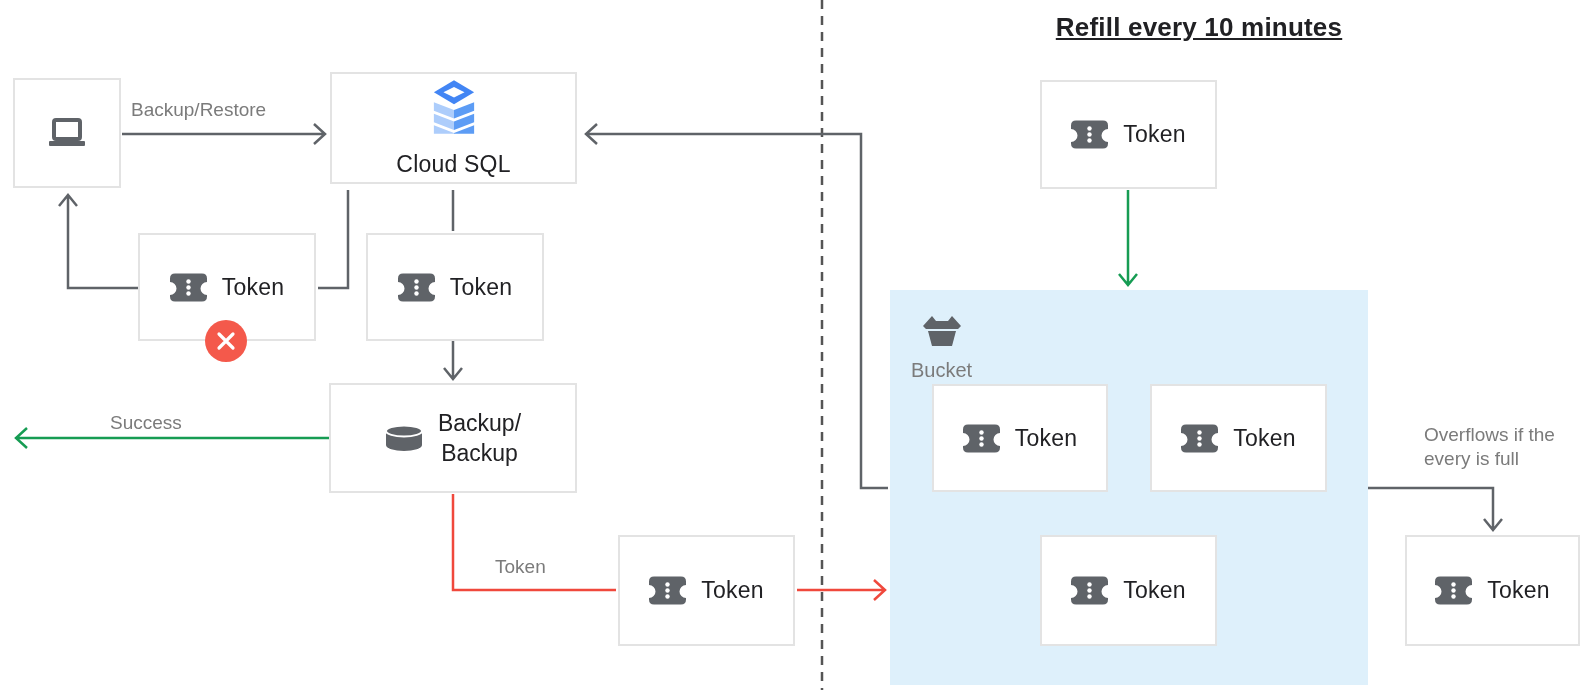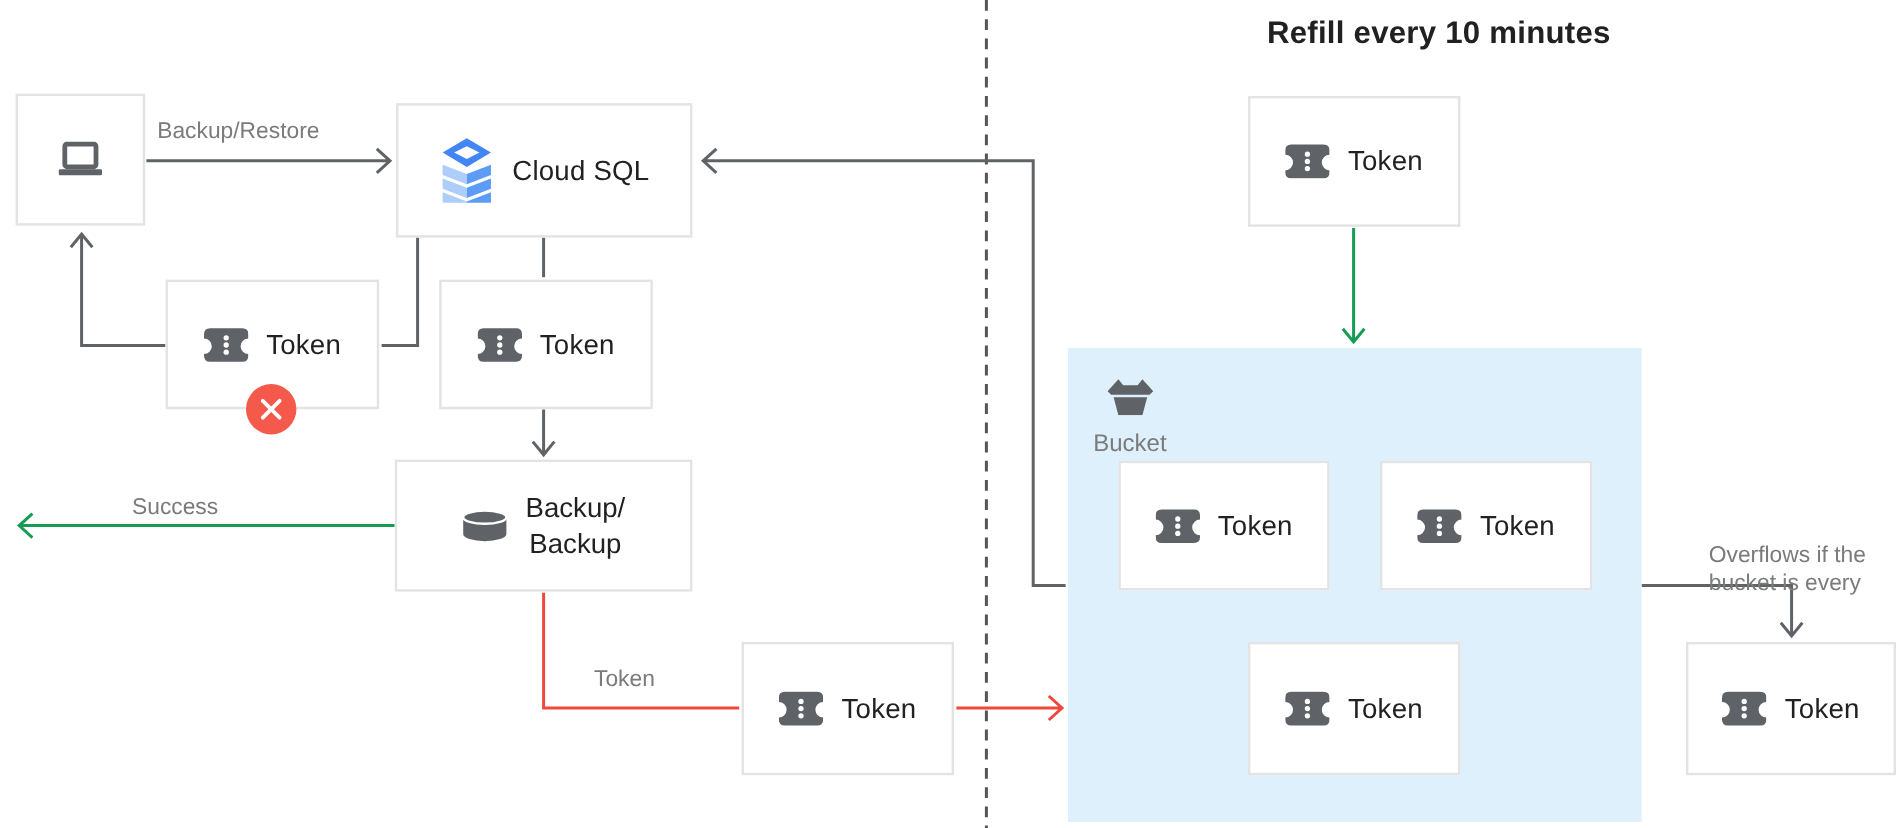--- a/index.html
+++ b/index.html
@@ -23,27 +23,27 @@
   .bucket{
     position:absolute;left:890px;top:290px;width:478px;height:395px;
     background:var(--bucket-fill,#def0fb);
   }
   .bucket-head{position:absolute;left:911px;top:313px;display:flex;align-items:center;gap:13px;flex-direction:column;}
   .bucket-label{font-size:20px;color:var(--label-gray,#7b7b7b);}
   .edge-label{position:absolute;font-size:19px;color:var(--label-gray,#7b7b7b);}
   .center-text{text-align:left;}
   .title{
     position:absolute;left:1018px;top:12px;width:362px;text-align:center;
-    font-size:26px;font-weight:700;color:var(--text-dark,#212124);letter-spacing:.2px;
+    font-size:26px;font-weight:700;color:var(--text-dark,#212124);letter-spacing:.2px;text-decoration:underline;
   }
   .badge{
     position:absolute;left:205px;top:320px;width:42px;height:42px;border-radius:50%;
     background:var(--badge-red,#f4594b);display:flex;align-items:center;justify-content:center;
   }
-  .overflow-note{line-height:24px;margin-top:28px;}
+  .overflow-note{line-height:24px;}
 </style>
 </head>
 <body>
 
 <div class="canvas">
 
   <svg class="wires" viewBox="0 0 1582 690">
 
     <path class="wire wire-dashed" d="M822,0 V690"></path>
 
@@ -81,21 +81,21 @@
 
   <div class="title">Refill every 10 minutes</div>
 
   <div class="node" style="left:13px;top:78px;width:108px;height:110px;">
     <svg width="42" height="30" viewBox="0 0 42 30">
       <rect x="8" y="2" width="26" height="19" rx="2" fill="none" stroke="#5f6368" stroke-width="4"></rect>
       <rect class="icon-fill" x="3" y="23" width="36" height="5" rx="1"></rect>
     </svg>
   </div>
 
-  <div class="node" style="left:330px;top:86px;width:247px;height:112px;">
+  <div class="node" style="left:330px;top:72px;width:247px;height:112px;flex-direction:column;">
     <svg width="46" height="57" viewBox="0 0 48 57">
       <polygon points="24,0 45,12.5 24,25 3,12.5" fill="#4285f4"></polygon>
       <polygon points="24,7 35,12.5 24,18 13,12.5" fill="#ffffff"></polygon>
       <polygon points="3,23 24,31 24,40 3,32" fill="#adcdfb"></polygon>
       <polygon points="45,23 24,31 24,40 45,32" fill="#5c9cf5"></polygon>
       <polygon points="3,35 24,43 24,52 3,44" fill="#adcdfb"></polygon>
       <polygon points="45,35 24,43 24,52 45,44" fill="#5c9cf5"></polygon>
       <polygon points="3,47 24,55 24,57 24,56 3,56" fill="#adcdfb"></polygon>
       <polygon points="45,47 24,55 24,56 45,56" fill="#5c9cf5"></polygon>
     </svg>
@@ -197,16 +197,16 @@
     <svg width="20" height="20" viewBox="0 0 20 20">
       <path d="M3,3 L17,17 M17,3 L3,17" stroke="#fff" stroke-width="3.2" stroke-linecap="round" fill="none"></path>
     </svg>
   </div>
 
   <div class="edge-label center-text" style="left:131px;top:99px;width:190px;">Backup/Restore</div>
   <div class="edge-label center-text" style="left:110px;top:412px;width:122px;">Success</div>
   <div class="edge-label center-text" style="left:495px;top:556px;width:90px;">Token</div>
   <div class="edge-label overflow-note" style="left:1424px;top:423px;width:150px;">
     <span>Overflows if the</span><br>
-    <span>bucket is every</span>
+    <span>every is full</span>
   </div>
 
 </div>
 
 </body></html>

